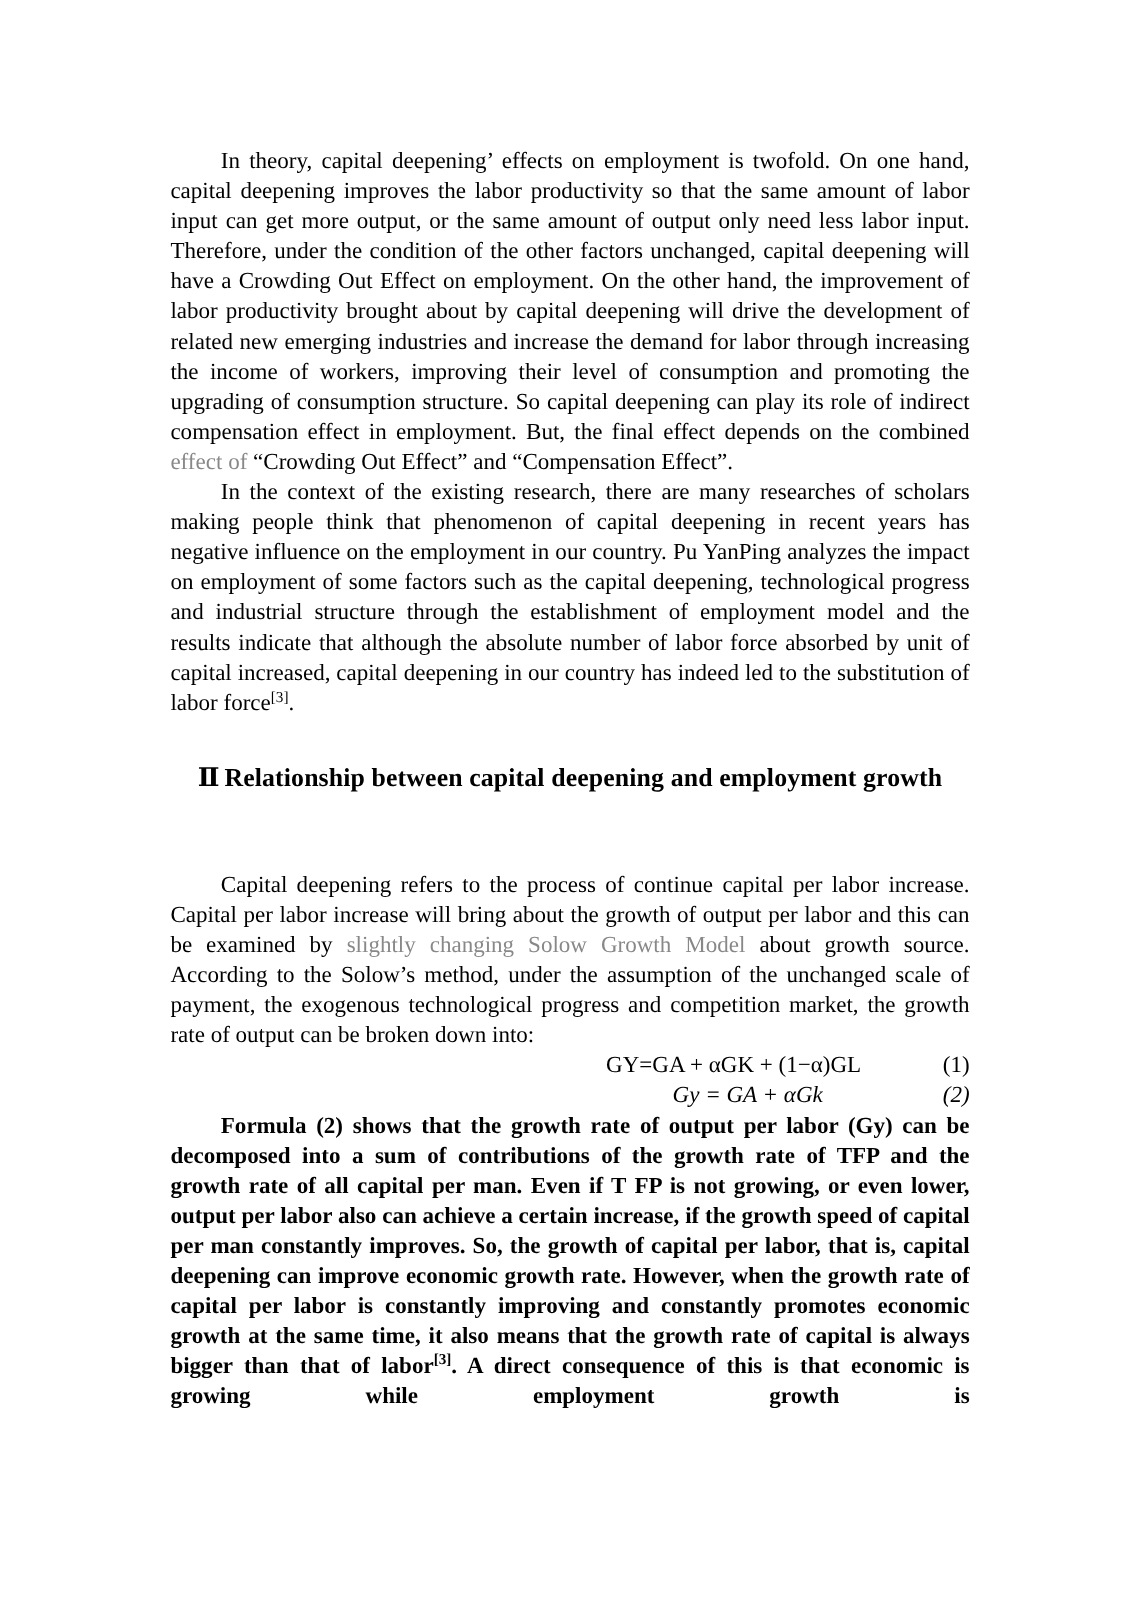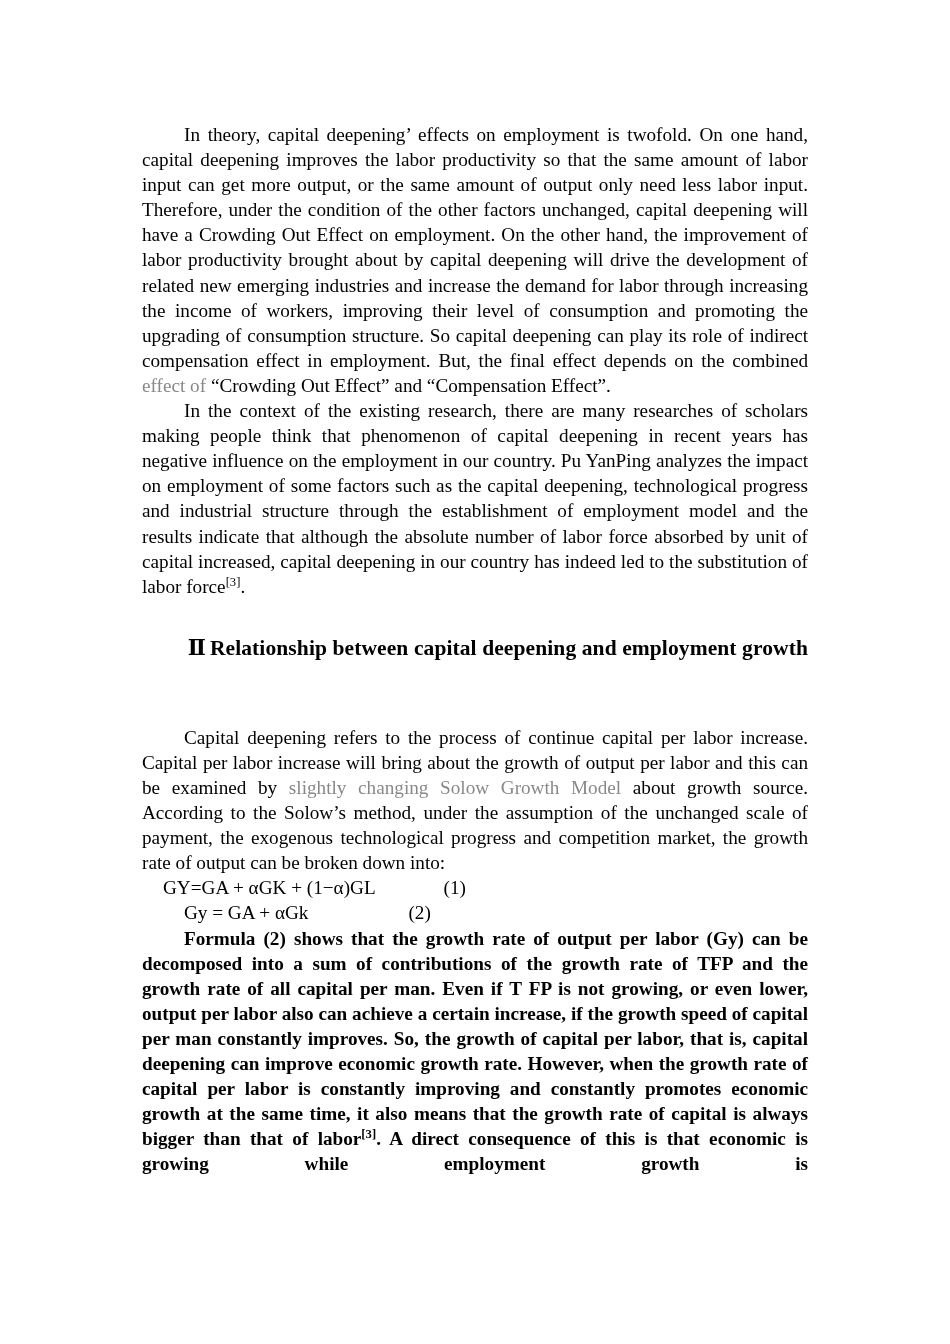--- a/index.html
+++ b/index.html
@@ -45,47 +45,48 @@
   sup.cite {
     font-size: 0.66em;
     vertical-align: super;
     line-height: 0;
   }
   h2.section-heading {
     margin: 0;
     font-size: 21.5px;
     font-weight: bold;
     line-height: 30px;
-    text-align: right;
+    text-align: center;
     text-indent: 0;
     letter-spacing: 0.1px;
   }
   .heading-block {
     padding-top: 34px;
     padding-bottom: 0;
   }
   .heading-numeral {
     font-weight: bold;
     margin-right: 4px;
   }
   .spacer-after-heading {
     height: 62px;
   }
   .formula-line {
     margin: 0;
     font-size: 19.2px;
     line-height: 25.1px;
-    text-align: left;
+    text-align: right;
     white-space: pre;
   }
   .formula-1 {
     padding-left: 21px;
   }
   .formula-2 {
     padding-left: 42px;
+    font-style: italic;
   }
   .formula-number {
     display: inline-block;
   }
   .fnum-gap-1 { width: 68px; }
   .fnum-gap-2 { width: 100px; }
 </style>
 </head>
 <body>
 

